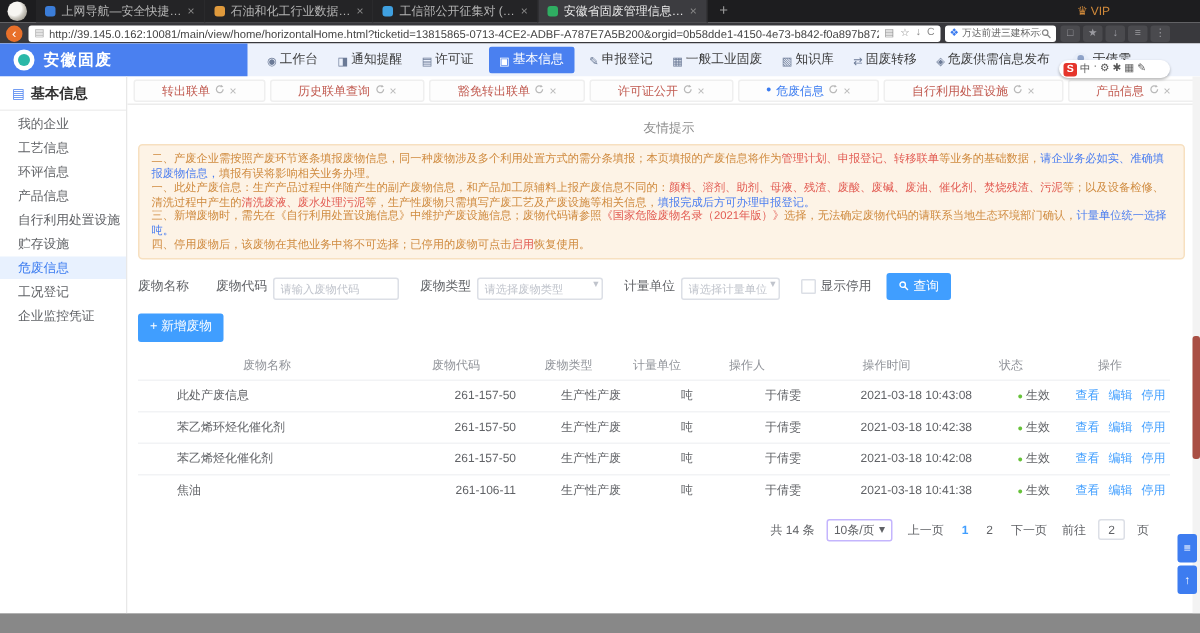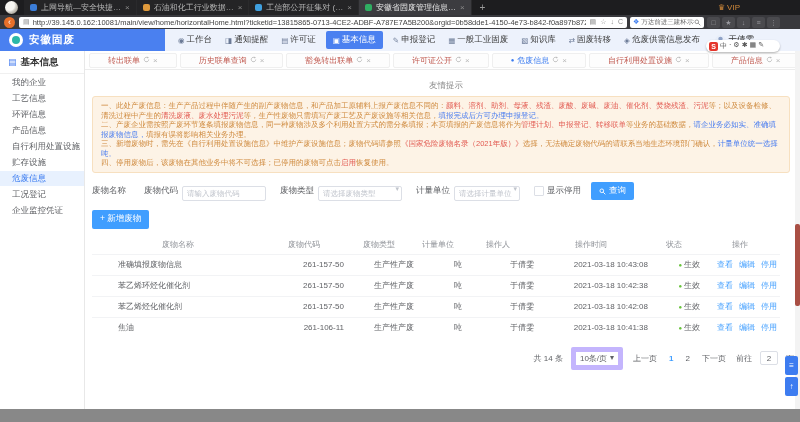--- a/index.html
+++ b/index.html
@@ -94,22 +94,22 @@
   .addbtn{display:inline-flex;align-items:center;gap:2px;background:#409eff;color:#fff;font-size:8.5px;
     border-radius:2px;padding:3.5px 8px;margin:9px 0 0 7px;border:none;}
   table.grid{margin:6px 0 0 7px;width:688px;border-collapse:collapse;table-layout:fixed;}
   .grid th{font-size:8px;color:#909399;font-weight:normal;padding:4px 0;text-align:center;white-space:nowrap;}
   .grid td{font-size:8px;color:#606266;padding:4.5px 0;text-align:right;border-top:1px solid #f2f3f5;
     white-space:nowrap;overflow:hidden;}
   .grid td.cname{text-align:left;padding-left:26px;}
   .stdot{color:#67c23a;font-size:6px;margin-right:2px;}
   .alink{color:#409eff;margin:0 3px;}
   .pager{display:flex;align-items:center;gap:8px;font-size:8px;color:#606266;
-    justify-content:flex-end;margin:9px 6px 0 0;}
-  .perpage{border:5px solid #c4b5fd;border-radius:2px;padding:1px 4px;display:flex;gap:3px;color:#606266;}
+    justify-content:flex-end;margin:9px 34px 0 0;}
+  .perpage{border:1px solid #c4b5fd;border-radius:2px;padding:1px 4px;display:flex;gap:3px;color:#606266;}
   .pnum{padding:0 2px;}
   .pnum.active{color:#409eff;font-weight:bold;}
   .jumpbox{width:16px;height:12px;border:1px solid #dcdfe6;border-radius:2px;text-align:center;
     font-size:8px;color:#606266;padding:0;outline:none;font-family:inherit;}
   
   .sb-track{position:absolute;right:0;top:51px;width:5px;bottom:0;background:#f3f3f3;}
   .sb-thumb{position:absolute;right:0;top:224px;width:5px;height:82px;background:#a94f44;border-radius:2px;z-index:21;}
   .fwidget{position:absolute;right:2px;width:13px;height:19px;background:#3d7cf0;border-radius:2px;z-index:20;
     color:#fff;font-size:8px;text-align:center;line-height:19px;}
   .fw1{top:356px;} .fw2{top:377px;}
@@ -344,22 +344,22 @@
           </div>
         </div>
       <div class="tb-ctrl">
         <span>›</span>
         <span>⊙</span>
       </div>
     </div>
 
     <div class="notice-label">友情提示</div>
     <div id="noticebox" class="notice">
+        <div class="nline"><span class="sg-o">二、产废企业需按照产废环节逐条填报废物信息，同一种废物涉及多个利用处置方式的需分条填报；本页填报的产废信息将作为</span><span class="sg-r">管理计划、申报登记、转移联单</span><span class="sg-o">等业务的基础数据，</span><span class="sg-b">请企业务必如实、准确填报废物信息，</span><span class="sg-o">填报有误将影响相关业务办理。</span></div>
         <div class="nline"><span class="sg-o">一、此处产废信息：生产产品过程中伴随产生的副产废物信息，和产品加工原辅料上报产废信息不同的：</span><span class="sg-r">颜料、溶剂、助剂、母液、残渣、废酸、废碱、废油、催化剂、焚烧残渣、污泥</span><span class="sg-o">等；以及设备检修、清洗过程中产生的</span><span class="sg-r">清洗废液、废水处理污泥</span><span class="sg-o">等，生产性废物只需填写产废工艺及产废设施等相关信息，</span><span class="sg-b">填报完成后方可办理申报登记。</span></div>
-        <div class="nline"><span class="sg-o">二、产废企业需按照产废环节逐条填报废物信息，同一种废物涉及多个利用处置方式的需分条填报；本页填报的产废信息将作为</span><span class="sg-r">管理计划、申报登记、转移联单</span><span class="sg-o">等业务的基础数据，</span><span class="sg-b">请企业务必如实、准确填报废物信息，</span><span class="sg-o">填报有误将影响相关业务办理。</span></div>
         <div class="nline"><span class="sg-o">三、新增废物时，需先在《自行利用处置设施信息》中维护产废设施信息；废物代码请参照</span><span class="sg-r">《国家危险废物名录（2021年版）》</span><span class="sg-o">选择，无法确定废物代码的请联系当地生态环境部门确认，</span><span class="sg-b">计量单位统一选择吨。</span></div>
         <div class="nline"><span class="sg-o">四、停用废物后，该废物在其他业务中将不可选择；已停用的废物可点击</span><span class="sg-r">启用</span><span class="sg-o">恢复使用。</span></div>
       </div>
 
     <div class="filters">
       <span id="fgroups" style="display:flex;">
           <div class="fgroup">
             <span class="flabel">废物名称</span>
           </div>
           <div class="fgroup">
@@ -408,21 +408,21 @@
             <th>废物类型</th>
             <th>计量单位</th>
             <th>操作人</th>
             <th>操作时间</th>
             <th>状态</th>
             <th>操作</th>
           </tr>
         </thead>
       <tbody id="tbody">
           <tr>
-            <td class="cname">准确填报废物信息</td>
+            <td class="cname">此处产废信息</td>
             <td>261-157-50</td>
             <td>生产性产废</td>
             <td>吨</td>
             <td>于倩雯</td>
             <td>2021-03-18 10:43:08</td>
             <td><span class="stdot">●</span><span>生效</span></td>
             <td><span class="alink">查看</span><span class="alink">编辑</span><span class="alink">停用</span></td>
           </tr>
           <tr>
             <td class="cname">苯乙烯环烃化催化剂</td>

